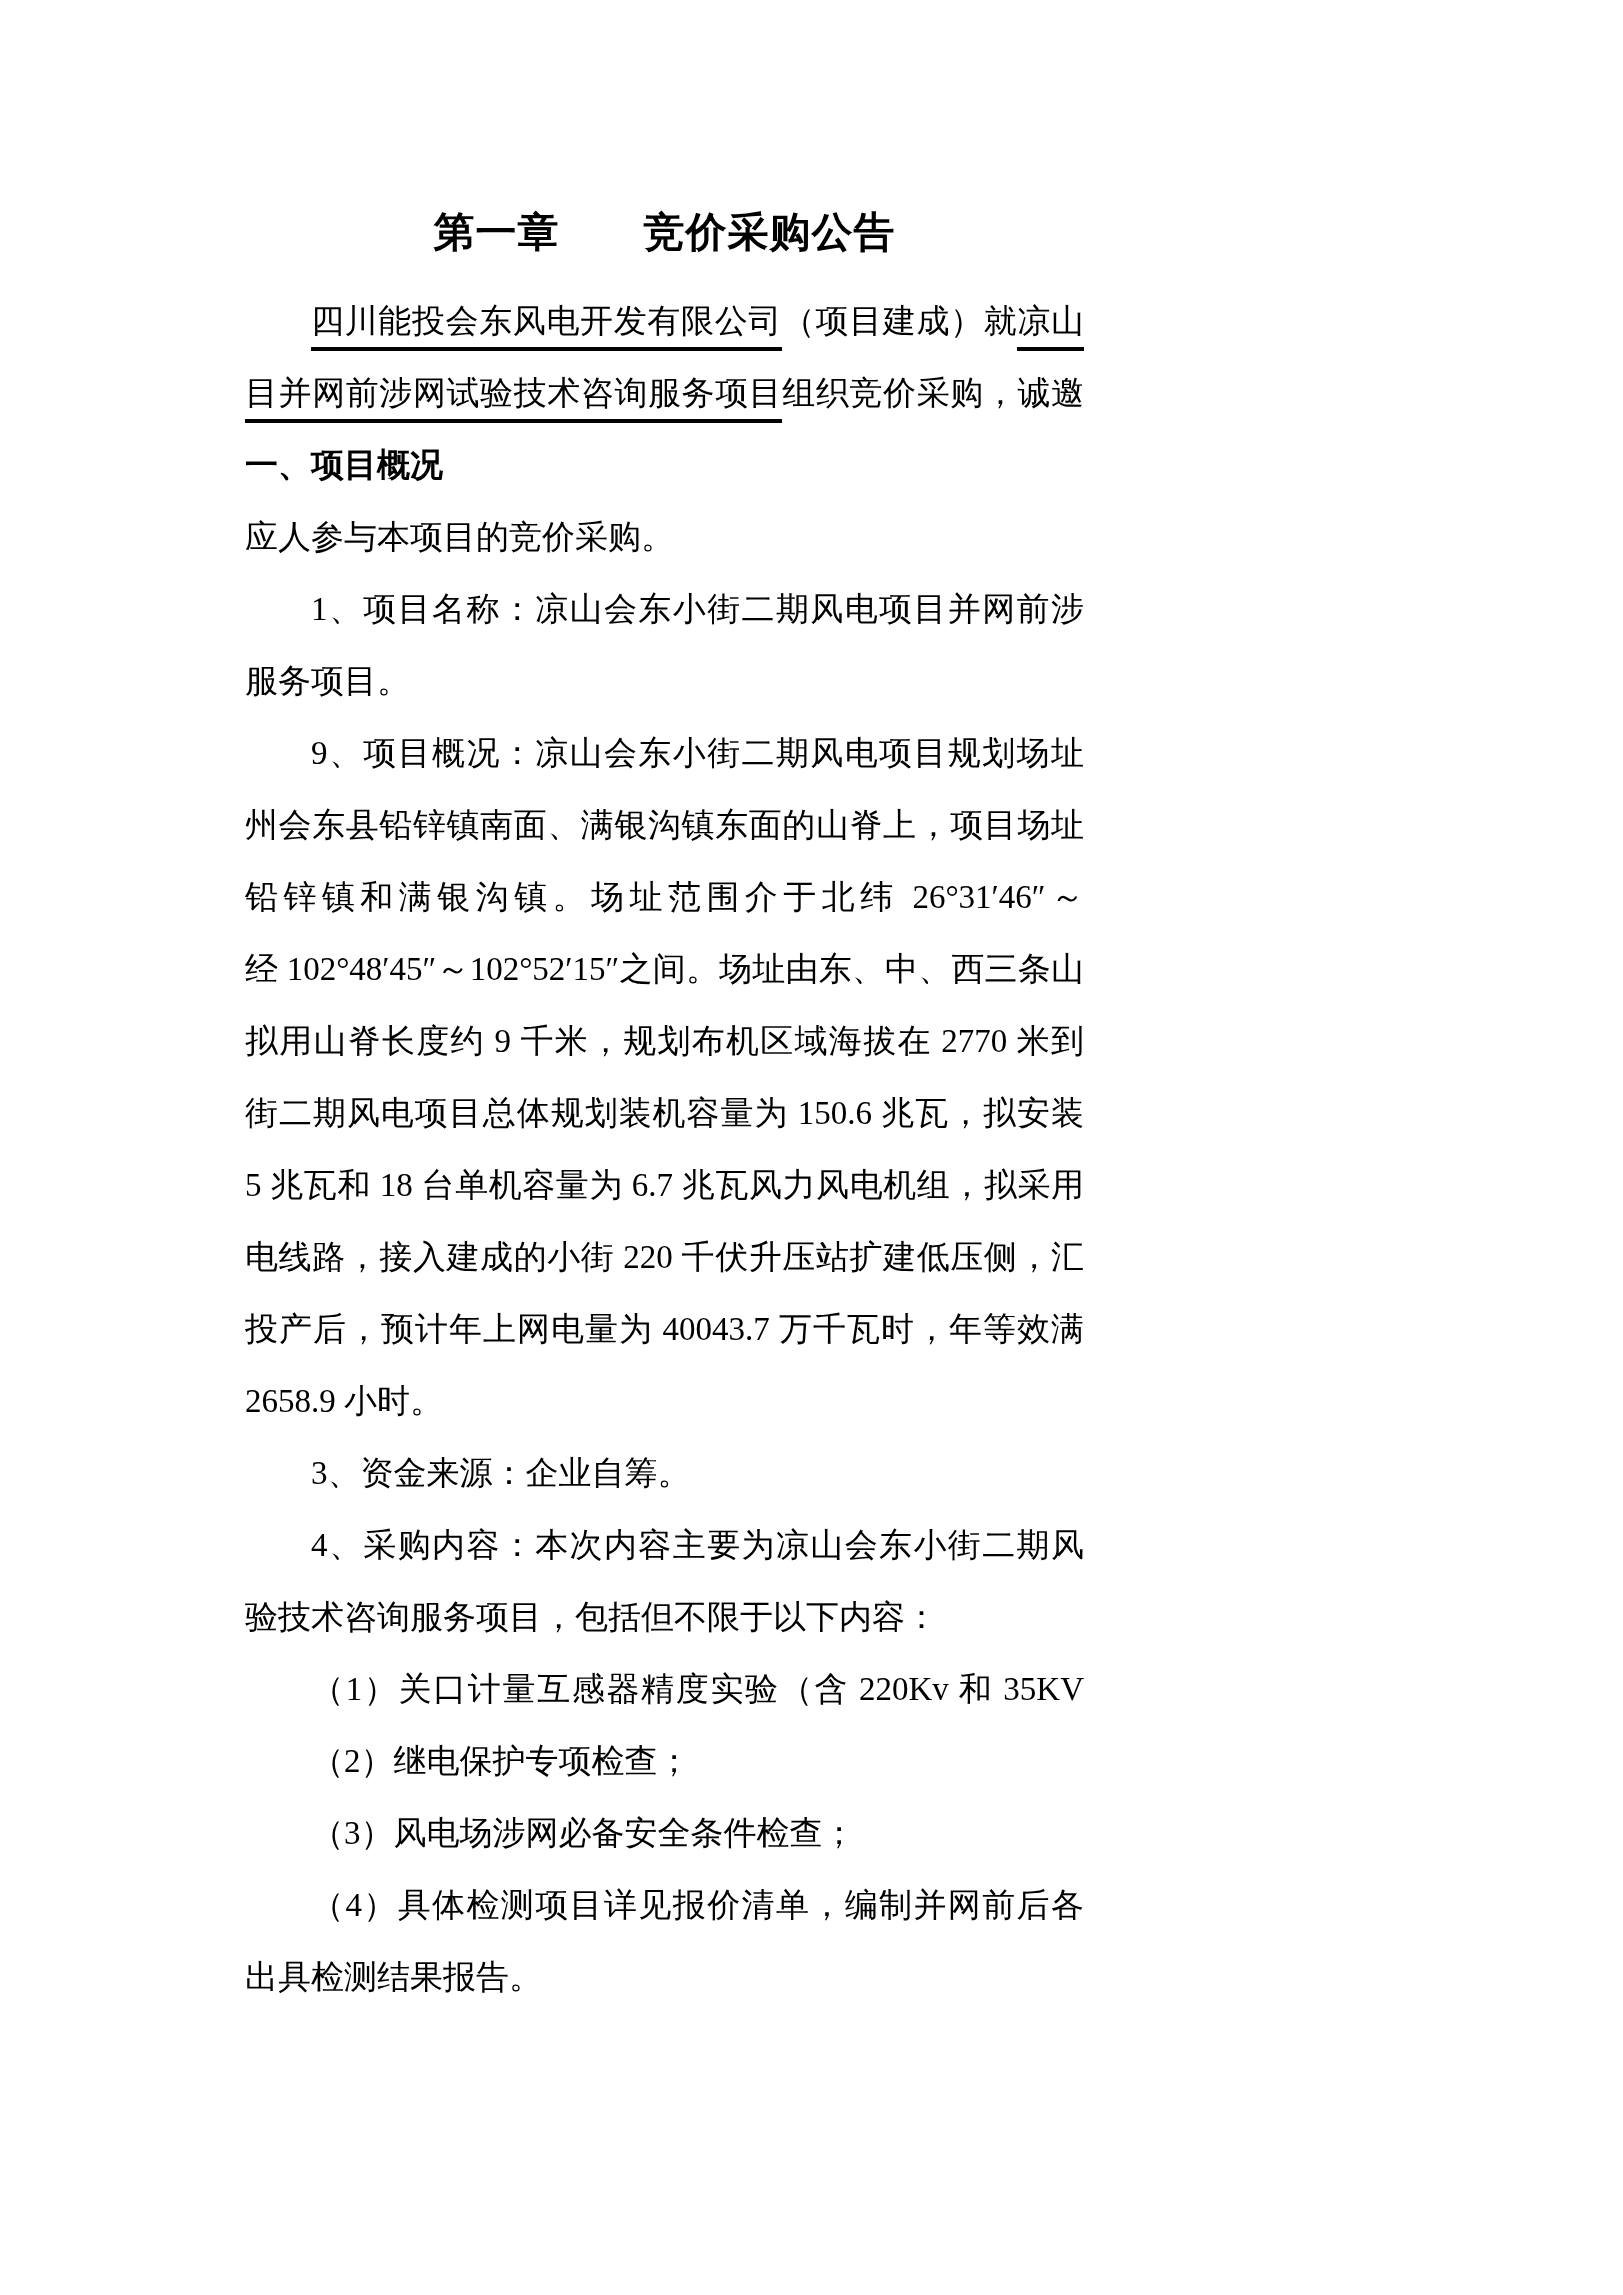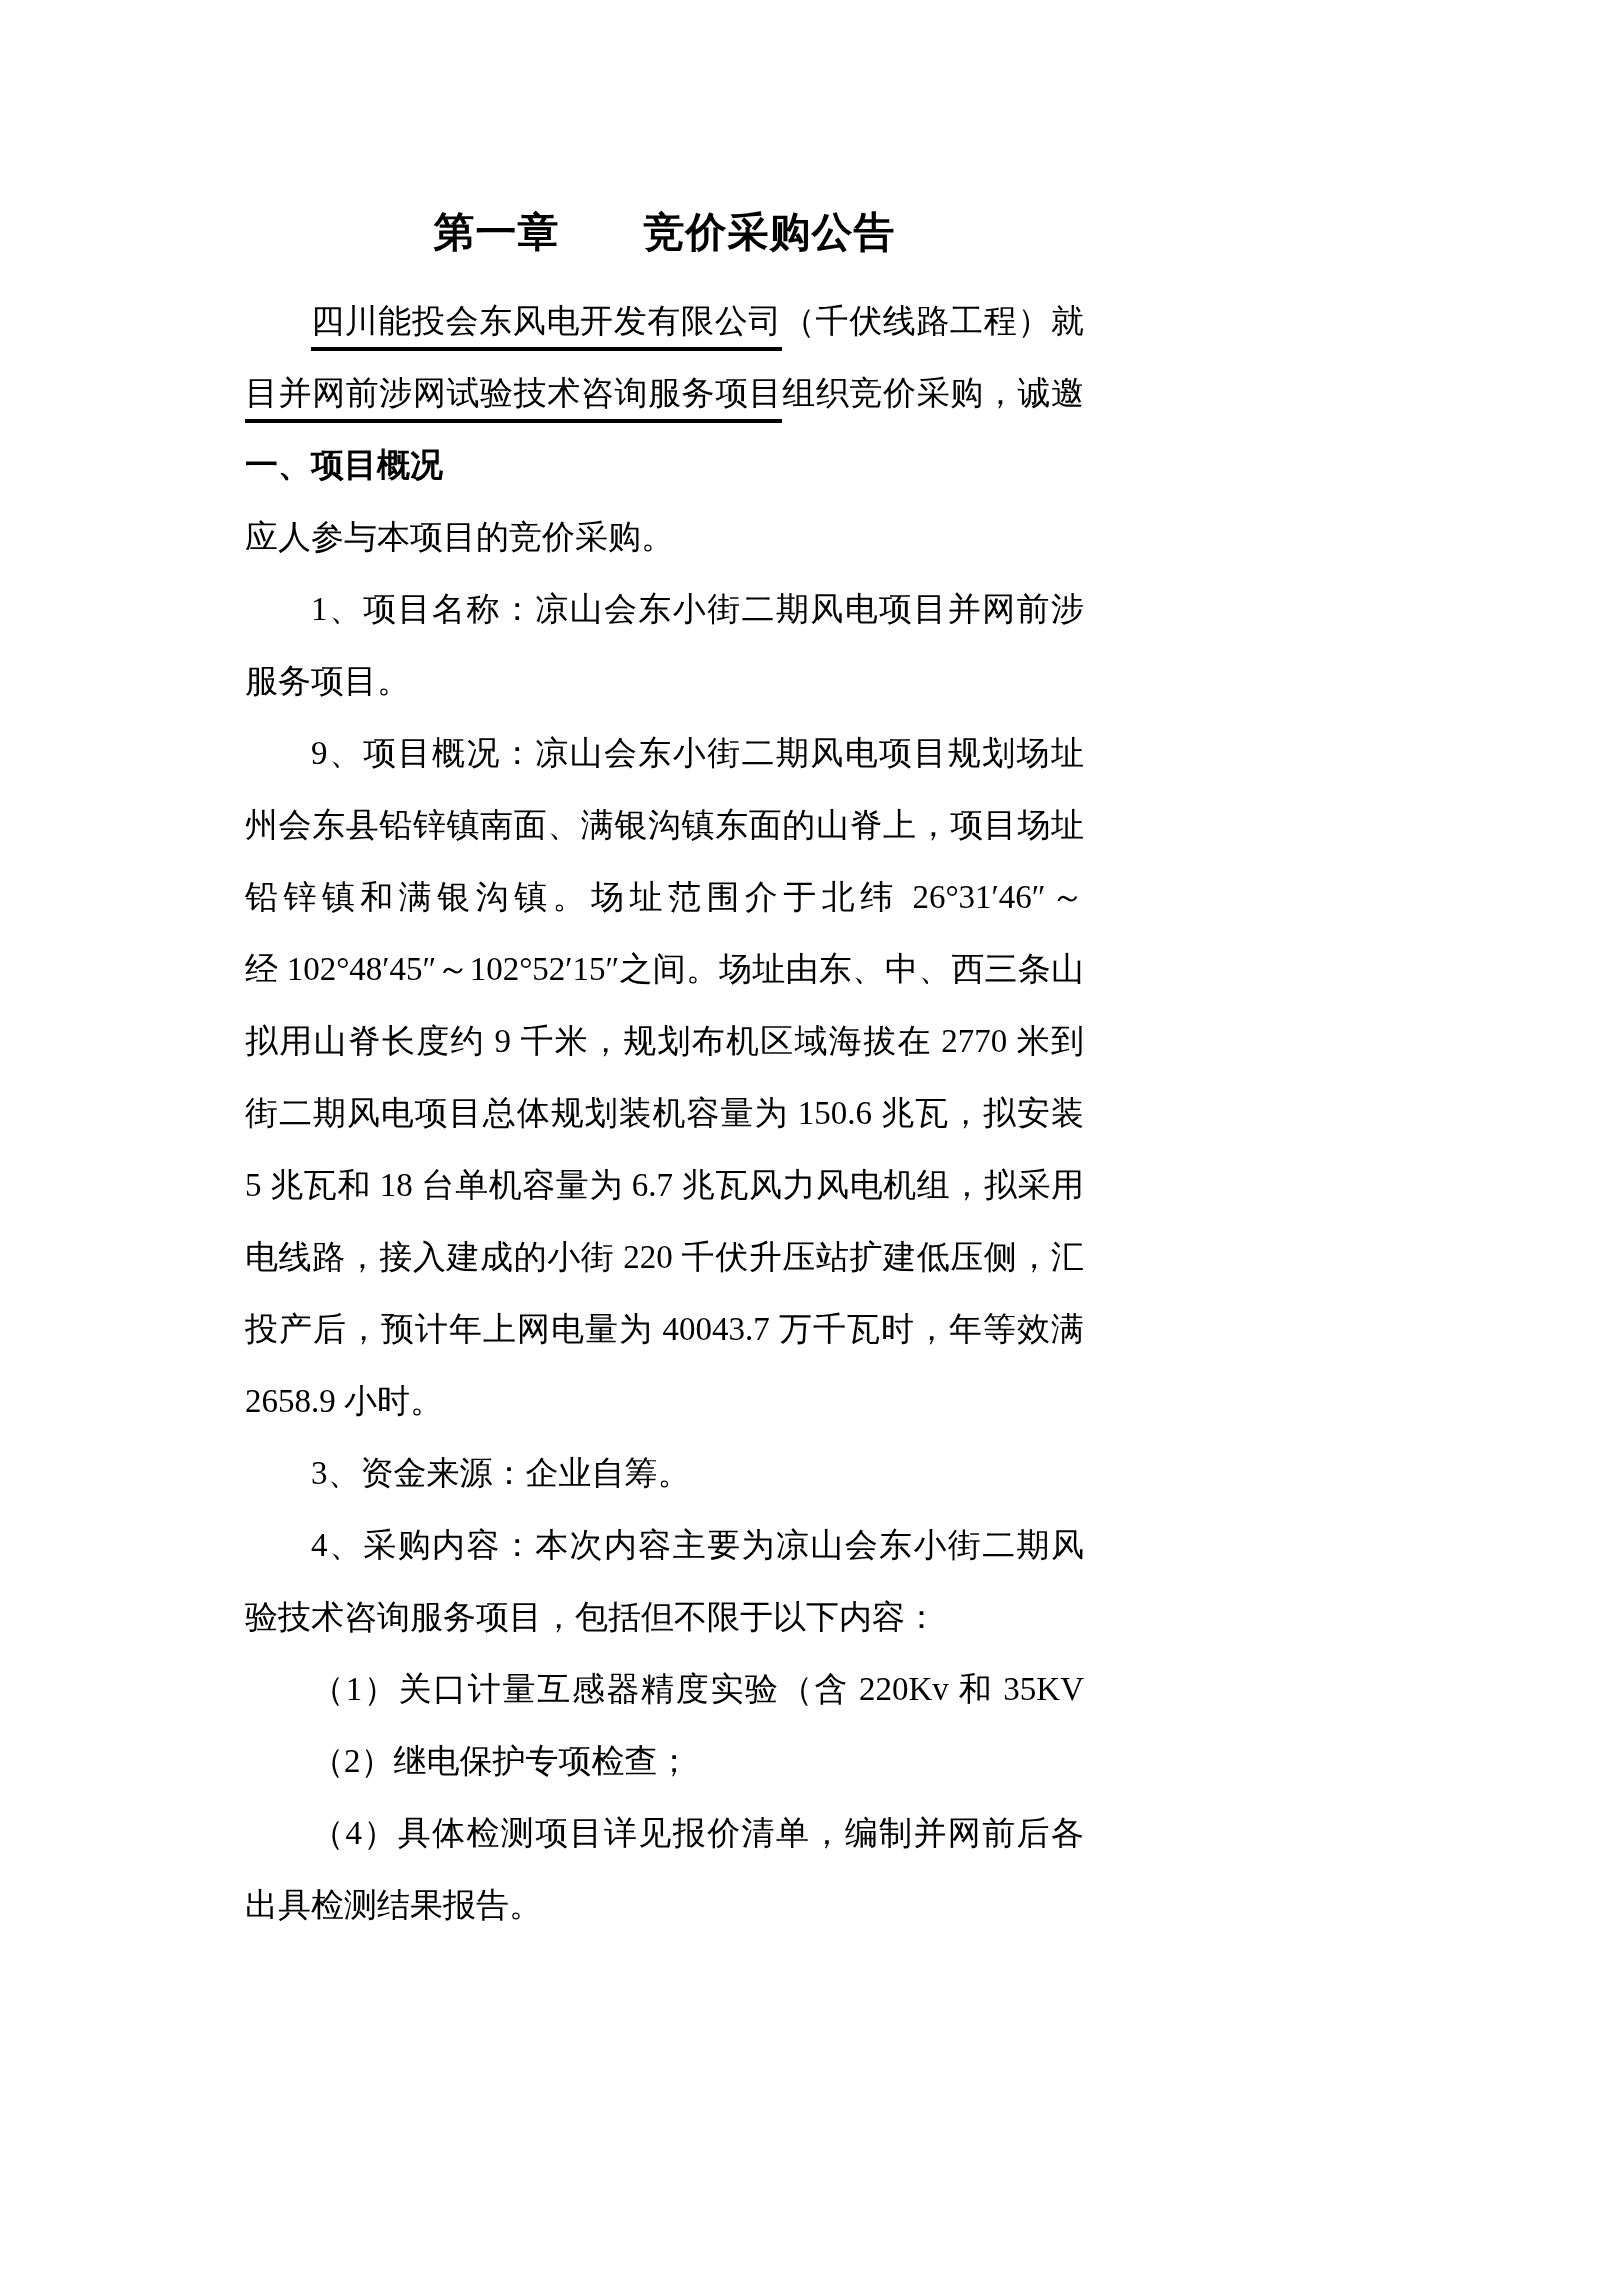--- a/index.html
+++ b/index.html
@@ -50,38 +50,39 @@
     border-bottom: 4.1px solid #000000;
     padding-bottom: 8px;
   }
 </style>
 </head>
 <body>
 
 <div class="page">
   <h1 class="title">第一章　　竞价采购公告</h1>
   <div class="body-lines" id="lines-container">
-      <div class="line indent just"><span class="seg u">四川能投会东风电开发有限公司</span><span class="seg">（千伏线路工程）就</span><span class="seg u">凉山会东小街二期风电项</span></div>
+      <div class="line indent just"><span class="seg u">四川能投会东风电开发有限公司</span><span class="seg">（项目建成）就</span><span class="seg u">凉山会东小街二期风电项</span></div>
       <div class="line just"><span class="seg u">目并网前涉网试验技术咨询服务项目</span><span class="seg">组织竞价采购，诚邀符合资格条件的潜在响</span></div>
       <div class="line heading"><span class="seg">一、项目概况</span></div>
       <div class="line"><span class="seg">应人参与本项目的竞价采购。</span></div>
       <div class="line indent just"><span class="seg">1、项目名称：凉山会东小街二期风电项目并网前涉网试验技术咨询</span></div>
       <div class="line"><span class="seg">服务项目。</span></div>
       <div class="line indent just"><span class="seg">9、项目概况：凉山会东小街二期风电项目规划场址位于四川省凉山</span></div>
       <div class="line just"><span class="seg">州会东县铅锌镇南面、满银沟镇东面的山脊上，项目场址范围涉及会东县</span></div>
       <div class="line just"><span class="seg">铅锌镇和满银沟镇。场址范围介于北纬 26°31′46″～26°37′50″、东</span></div>
       <div class="line just"><span class="seg">经 102°48′45″～102°52′15″之间。场址由东、中、西三条山脊构成，</span></div>
       <div class="line just"><span class="seg">拟用山脊长度约 9 千米，规划布机区域海拔在 2770 米到 3270 米之间。小</span></div>
       <div class="line just"><span class="seg">街二期风电项目总体规划装机容量为 150.6 兆瓦，拟安装 6 台单机容量为</span></div>
       <div class="line just"><span class="seg">5 兆瓦和 18 台单机容量为 6.7 兆瓦风力风电机组，拟采用 6 回 35 千伏集</span></div>
       <div class="line just"><span class="seg">电线路，接入建成的小街 220 千伏升压站扩建低压侧，汇流后再通过已建</span></div>
       <div class="line just"><span class="seg">投产后，预计年上网电量为 40043.7 万千瓦时，年等效满负荷小时数为</span></div>
       <div class="line"><span class="seg">2658.9 小时。</span></div>
       <div class="line indent"><span class="seg">3、资金来源：企业自筹。</span></div>
       <div class="line indent just"><span class="seg">4、采购内容：本次内容主要为凉山会东小街二期风电项目并网前涉网试</span></div>
       <div class="line"><span class="seg">验技术咨询服务项目，包括但不限于以下内容：</span></div>
       <div class="line indent"><span class="seg">（1）关口计量互感器精度实验（含 220Kv 和 35KV 关口）；</span></div>
       <div class="line indent"><span class="seg">（2）继电保护专项检查；</span></div>
+      <div class="line indent"><span class="seg">（3）风电场涉网必备安全条件检查；</span></div>
       <div class="line indent just"><span class="seg">（4）具体检测项目详见报价清单，编制并网前后各检测项目的检测方案及</span></div>
       <div class="line"><span class="seg">出具检测结果报告。</span></div>
     </div>
 </div>
 
 
 </body></html>

